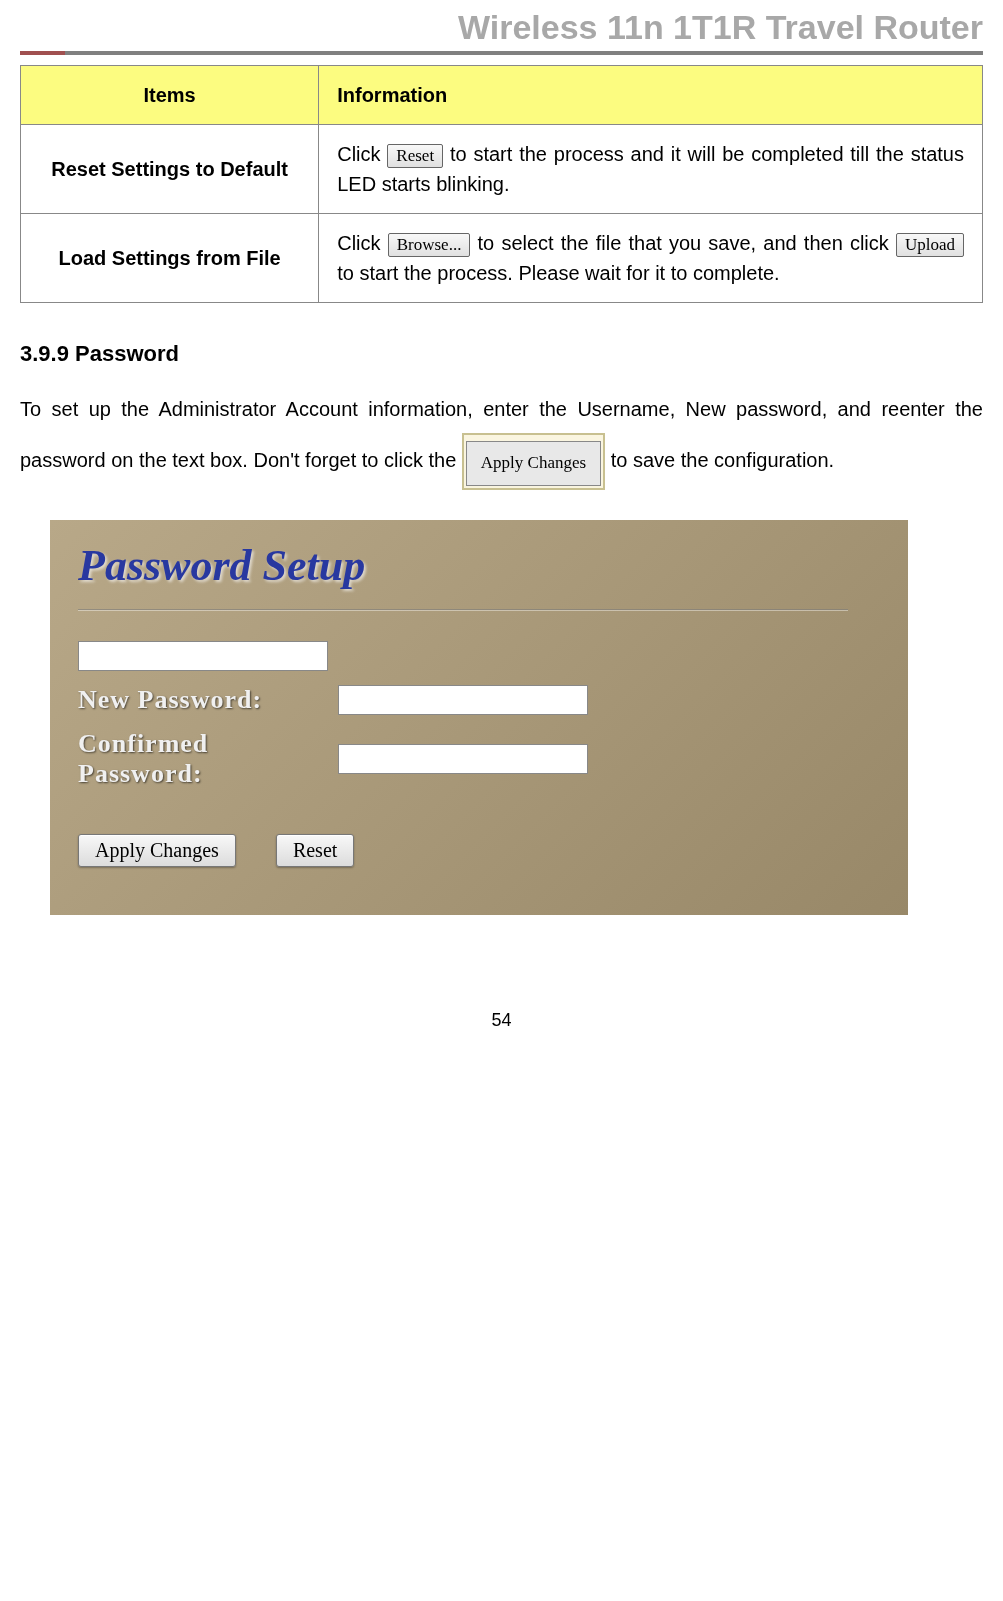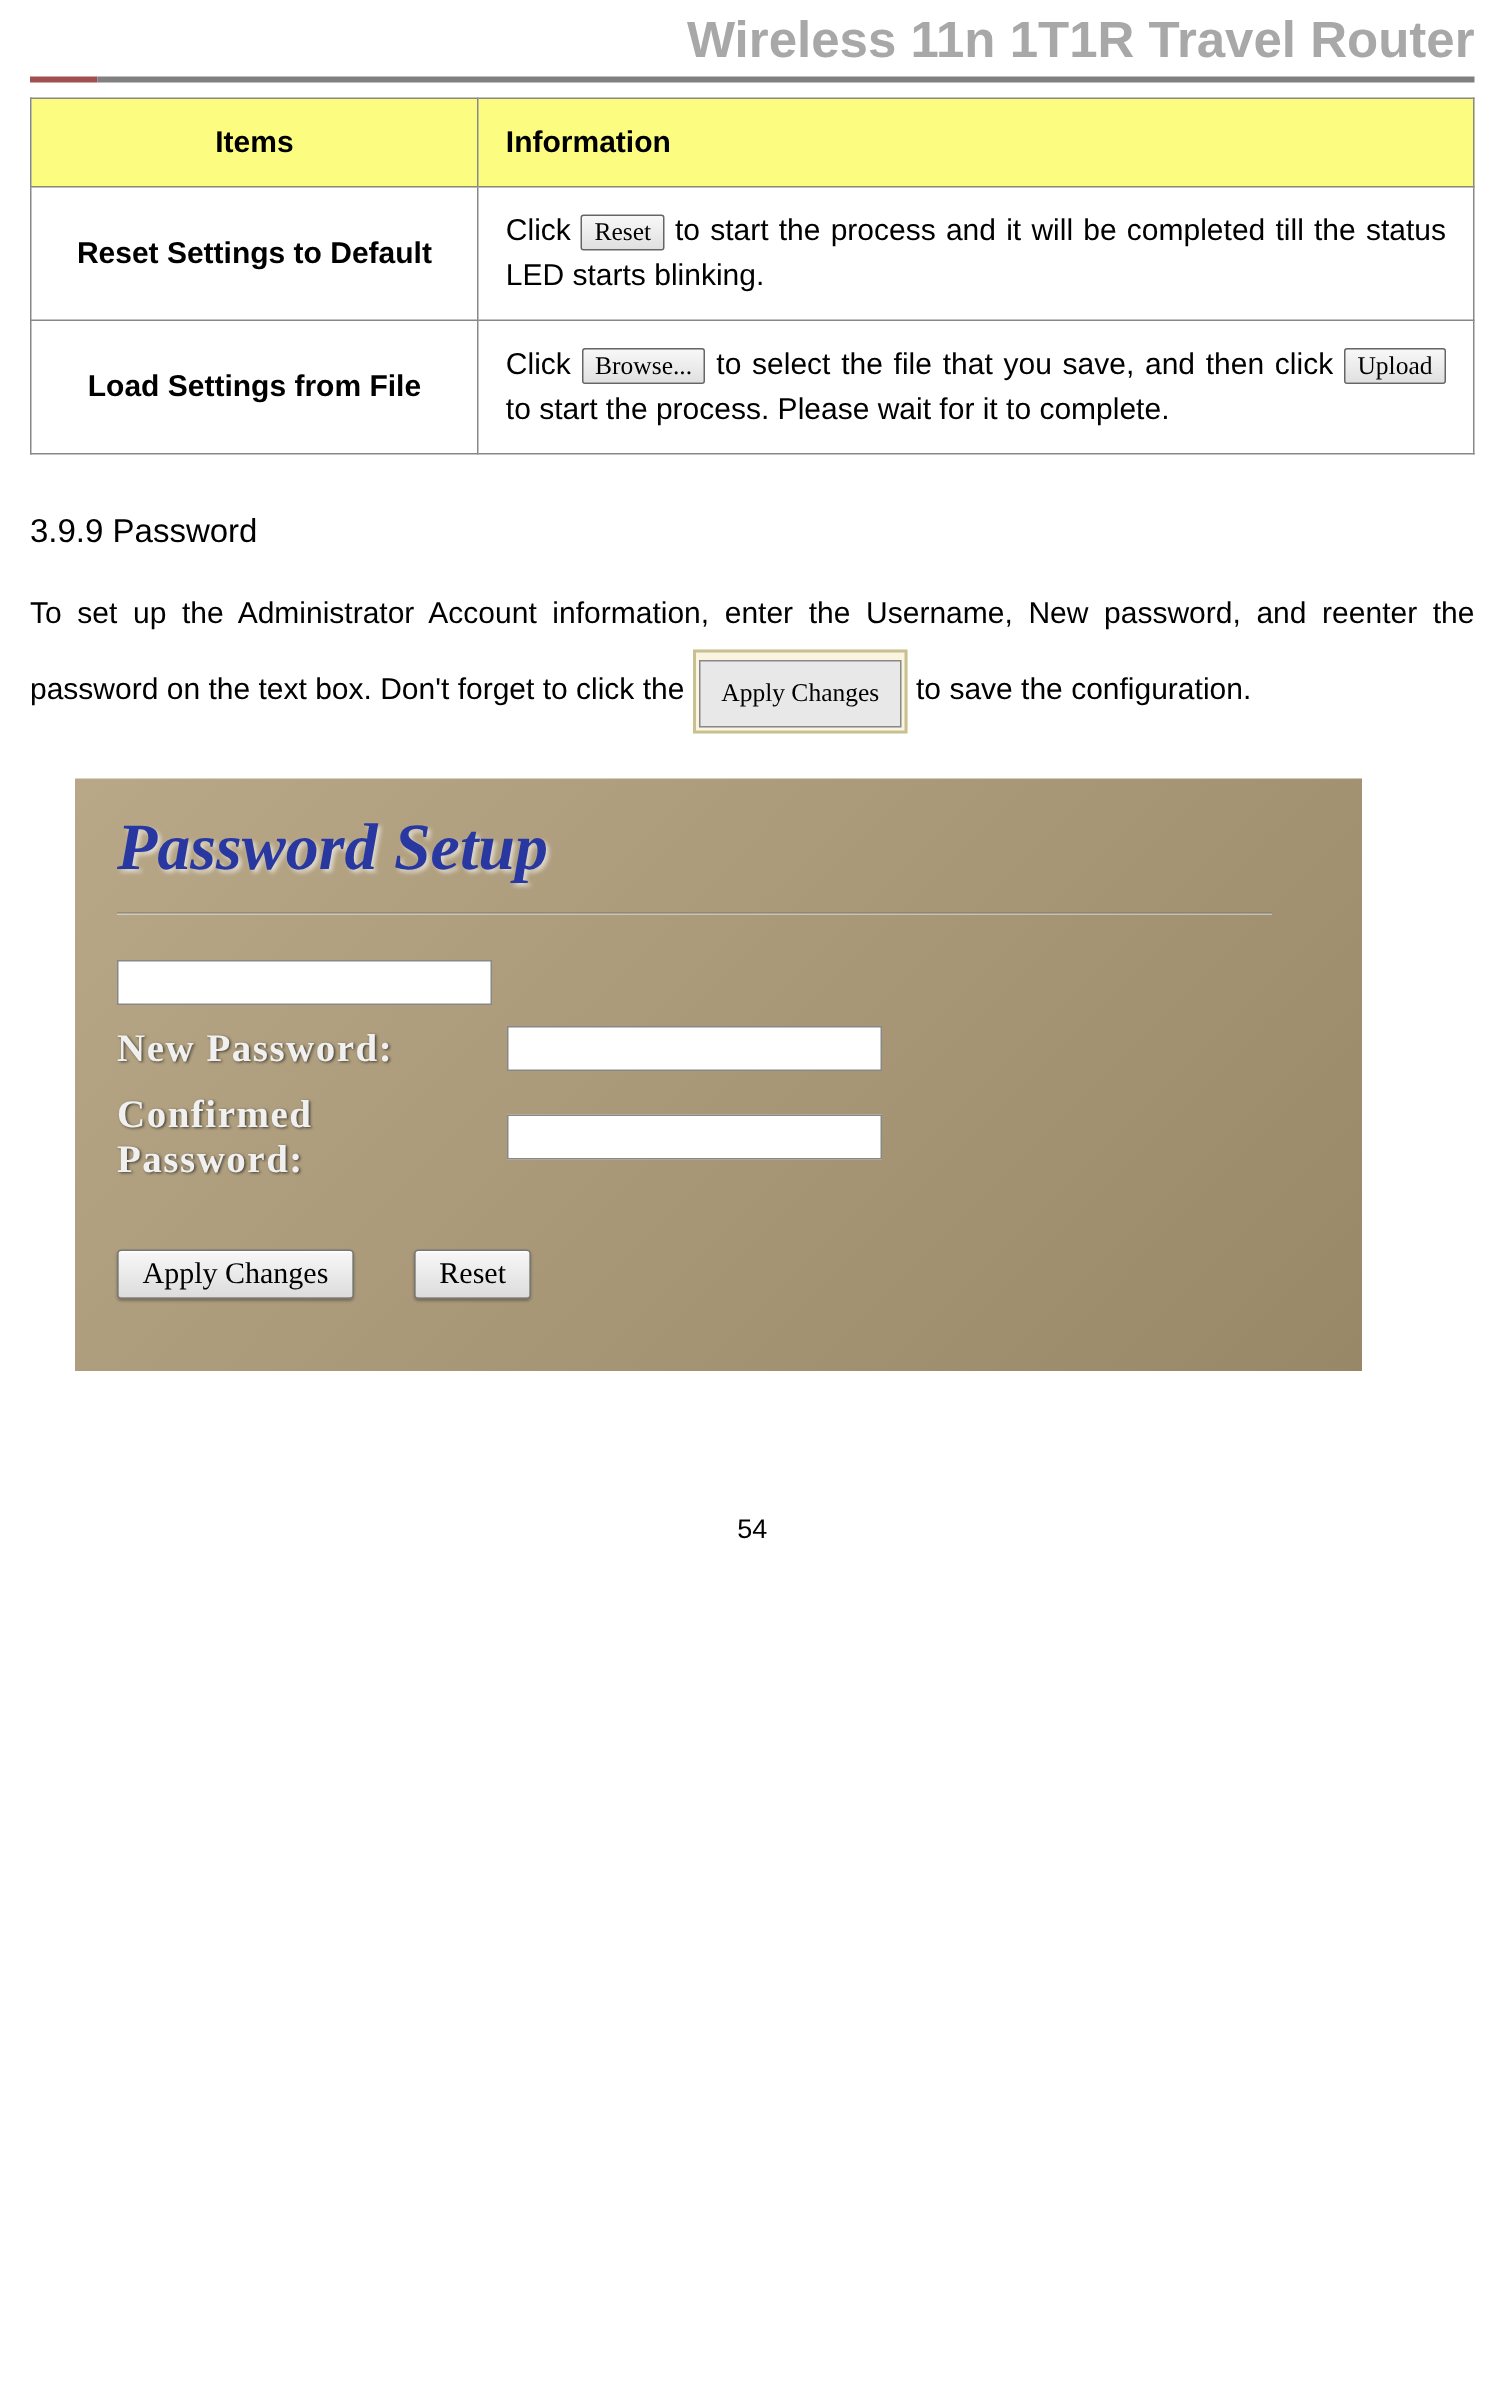--- a/index.html
+++ b/index.html
@@ -73,21 +73,21 @@
       background: linear-gradient(#f8f8f8, #e0e0e0);
       font-family: serif;
       font-size: 17px;
       padding: 1px 8px;
       border-radius: 2px;
       vertical-align: middle;
       line-height: 1.2;
     }
     .section-heading {
       font-size: 22px;
-      font-weight: normal;
+      font-weight: bold;
       margin: 38px 0 18px 0;
     }
     .section-text {
       font-size: 20px;
       line-height: 2.4;
       margin-bottom: 30px;
       text-align: justify;
     }
     .apply-btn-inline {
       display: inline-block;

